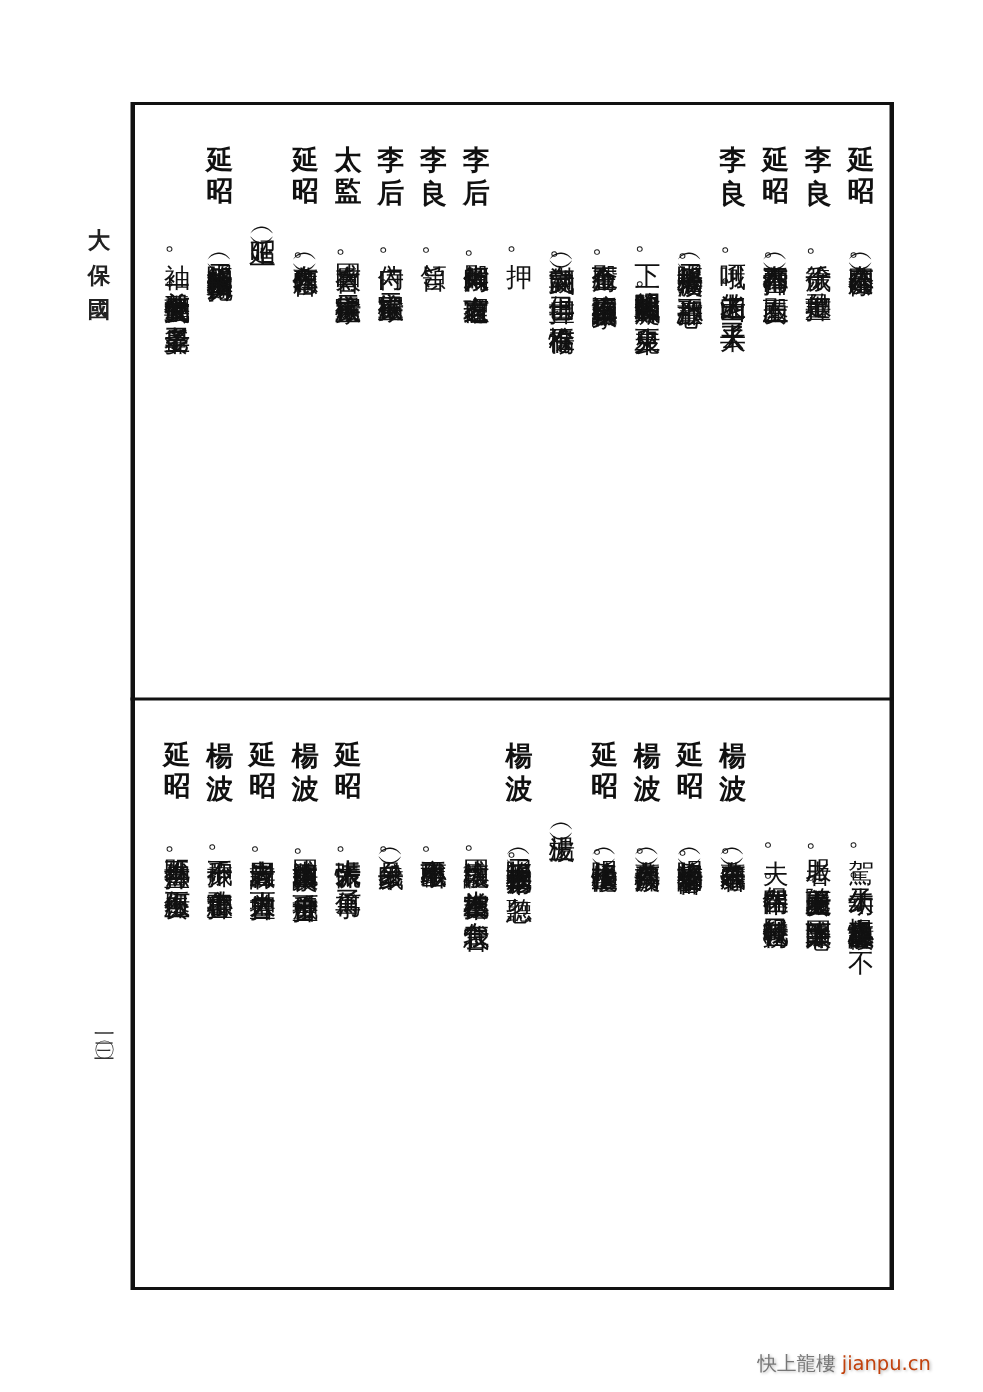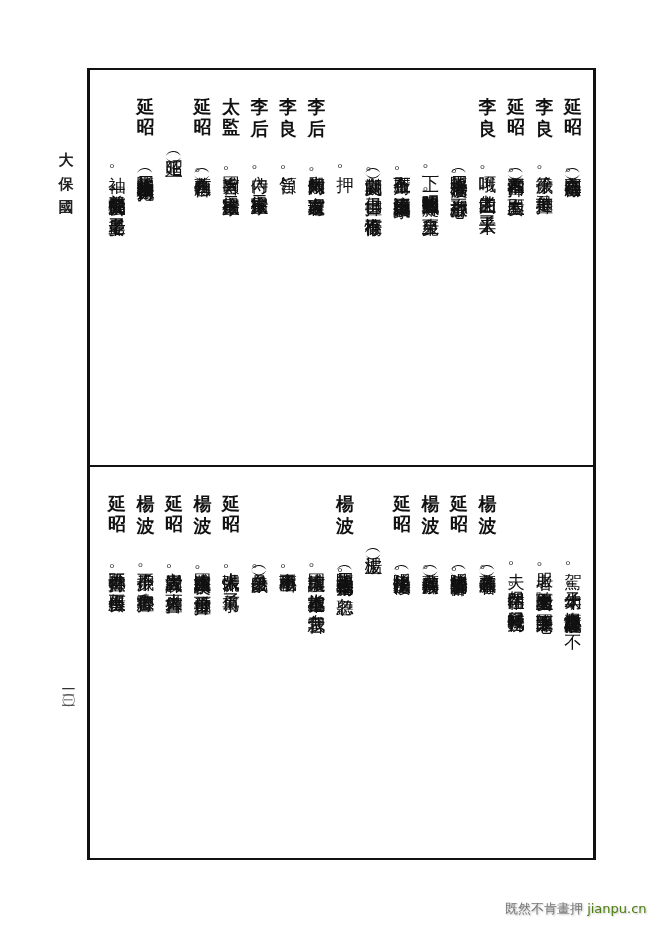--- a/index.html
+++ b/index.html
@@ -15,21 +15,21 @@
                 letter-spacing: 24px; color: #222; }
   .page-num { position: absolute; left: 58px; top: 682px; width: 20px;
               writing-mode: vertical-rl; font-size: 14px; color: #333; letter-spacing: 1px; }
   .col { position: absolute; width: 22px; writing-mode: vertical-rl; font-size: 17.5px;
          line-height: 22px; letter-spacing: 0.5px; white-space: nowrap; font-weight: 500; }
   .speaker { position: absolute; width: 22px; writing-mode: vertical-rl; font-size: 18px;
              line-height: 22px; letter-spacing: 22px; font-weight: 600; }
   .watermark { position: absolute; left: 505px; top: 900px; font-size: 13px; color: #777;
                font-family: "DejaVu Sans", "Liberation Sans", sans-serif;
                text-shadow: 1px 1px 2px #bbb; }
-  .watermark .en { color: #4d7c0f; text-align: center; }
+  .watermark .en { color: #c2410c; text-align: center; }
 </style>
 </head>
 <body>
 
 <div class="frame"></div>
 <div class="divider"></div>
 
 <div class="side-title">大保國</div>
 <div class="page-num">一〇三</div>
 
@@ -86,15 +86,15 @@
     <div class="col" style="left: 191.5px; top: 559px;">國太將江山讓與李良。千歲可曾畫押。</div>
     <div class="speaker" style="left: 163px; top: 479px;">延昭</div>
     <div class="col" style="left: 163px; top: 559px;">老夫豈肯同謀。大人可曾畫押。</div>
     <div class="speaker" style="left: 134.5px; top: 479px;">楊波</div>
     <div class="col" style="left: 134.5px; top: 559px;">千歲不押。小官怎敢畫押。</div>
     <div class="speaker" style="left: 106px; top: 479px;">延昭</div>
     <div class="col" style="left: 106px; top: 559px;">既然不肯畫押。何不上殿保奏。</div>
   </div>
 
 <div class="watermark">
-  <span>既然不肯畫押</span>
+  <span>快上龍樓</span>
   <span class="en">jianpu.cn</span>
 </div>
 
 </body></html>

